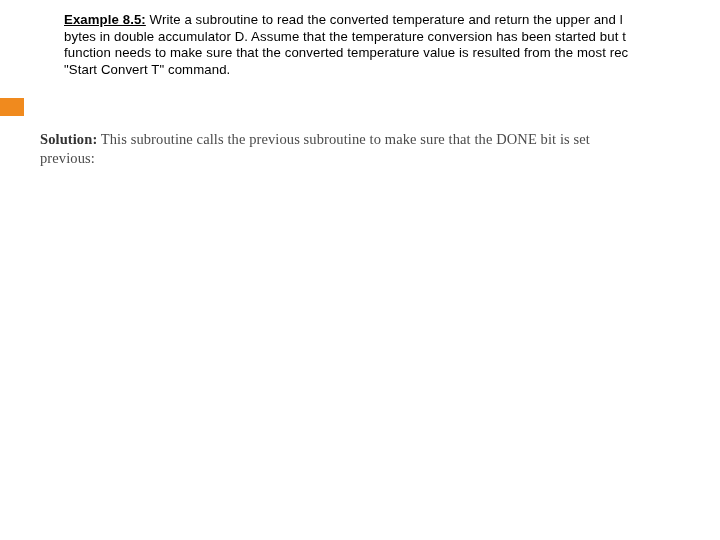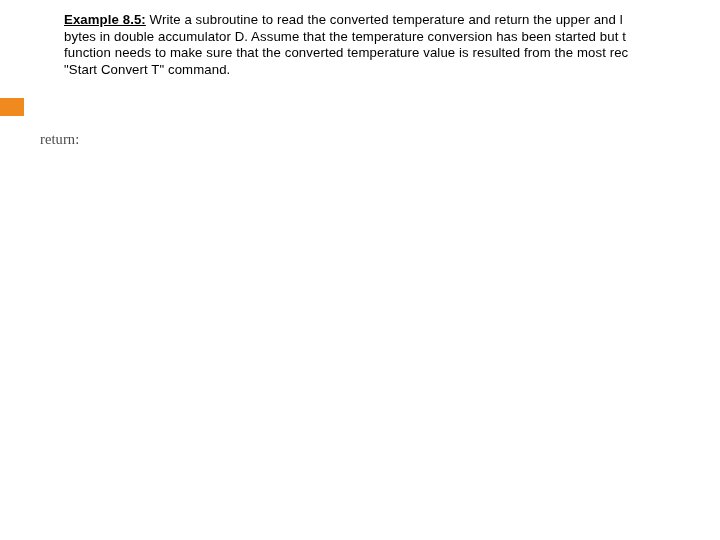--- a/index.html
+++ b/index.html
@@ -70,16 +70,19 @@
   <div class="example-block">
     <span class="example-line">
       <span class="example-label">Example 8.5:</span><span> Write a subroutine to read the converted temperature and return the upper and l</span>
     </span>
     <span class="example-line">bytes in double accumulator D. Assume that the temperature conversion has been started but t</span>
     <span class="example-line">function needs to make sure that the converted temperature value is resulted from the most rec</span>
     <span class="example-line">"Start Convert T" command.</span>
   </div>
 
   <div class="solution-block">
-    <span class="example-line">return:</span>
+    <span class="example-line">
+      <span class="solution-label">Solution:</span><span> This subroutine calls the previous subroutine to make sure that the DONE bit is set</span>
+    </span>
+    <span class="example-line">previous:</span>
   </div>
 
 </div>
 
 </body></html>

